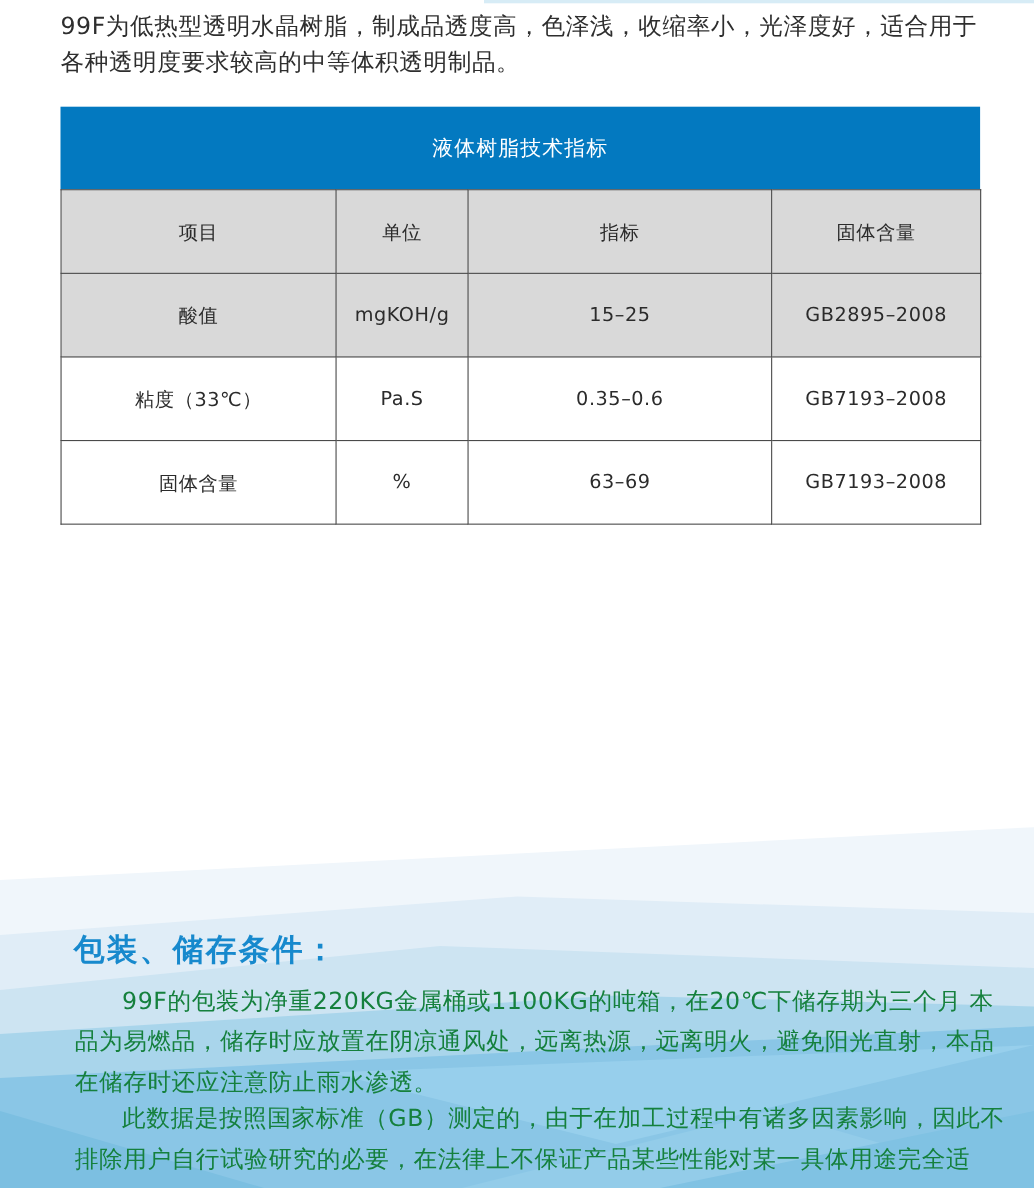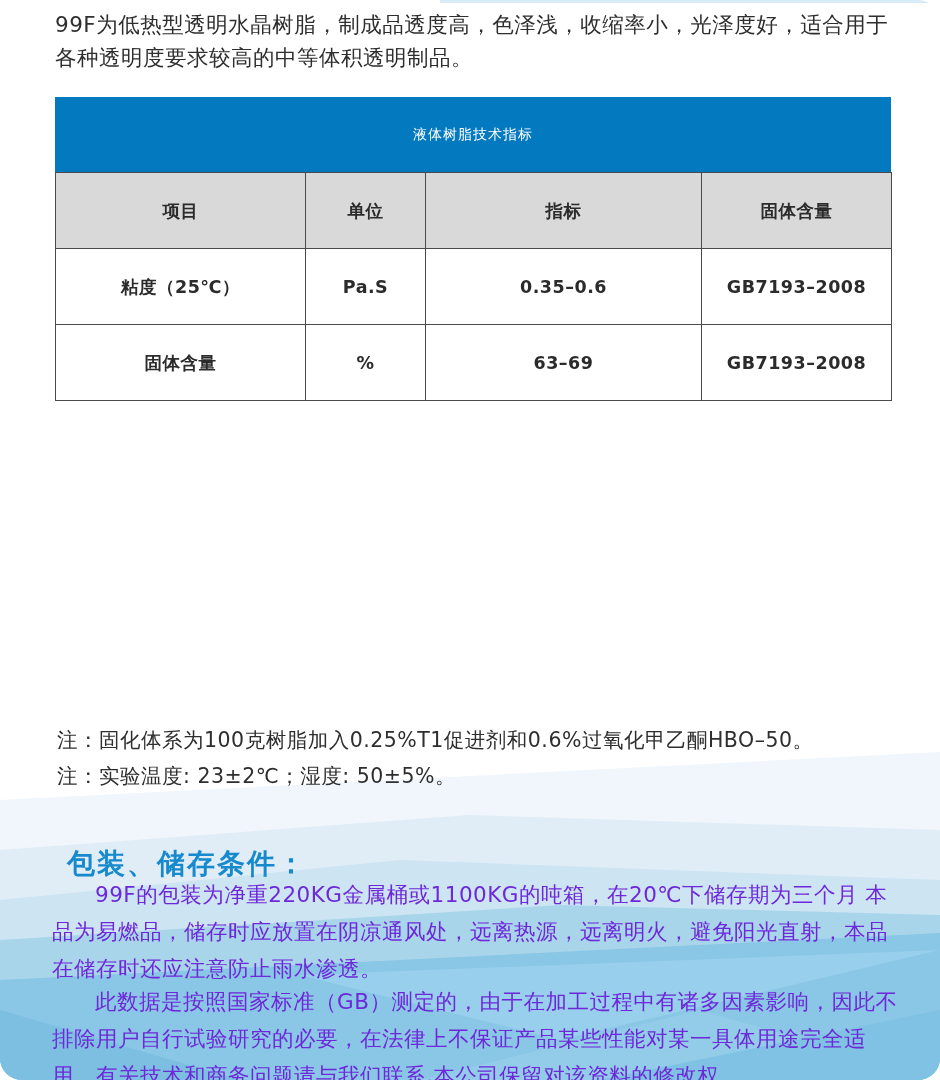--- a/index.html
+++ b/index.html
@@ -1,59 +1,58 @@
 <!DOCTYPE html>
 <html><head>
 <meta charset="utf-8">
 <style>
   html,body { margin:0; padding:0; background:#ffffff; }
   .page {
     position:relative; width:940px; height:1080px; overflow:hidden;
     background:#ffffff;
     font-family:"DejaVu Sans","Liberation Sans",sans-serif;
-    border-radius:22px;
   }
   .top-strip {
     position:absolute; left:440px; top:0; width:500px; height:3px;
     background:#d7ecf6;
   }
   .bg-svg { position:absolute; left:0; top:680px; width:940px; height:400px; }
 
   .intro {
     position:absolute; left:55px; top:8px; width:842px;
     font-size:21.5px; line-height:33px; color:#2e2e2e; margin:0;
     letter-spacing:0.5px;
   }
 
   .table-wrap { position:absolute; left:55px; top:97px; width:836px; }
   .table-title {
     height:75px; background:#0379c0; color:#ffffff;
     display:flex; align-items:center; justify-content:center;
-    font-size:14px; letter-spacing:1px;
+    font-size:19px; letter-spacing:1px;
   }
   table.spec { width:100%; border-collapse:collapse; table-layout:fixed; }
   table.spec th, table.spec td {
     border:1.5px solid #4a4a4a; height:75px; text-align:center;
     vertical-align:middle; font-size:17.5px; color:#2b2b2b;
-    font-weight:bold; padding:0 0; letter-spacing:0.5px;
+    font-weight:normal; padding:0 0; letter-spacing:0.5px;
   }
   table.spec thead th { background:#d9d9d9; }
   table.spec tbody tr { background:#ffffff; }
   table.spec tbody tr.alt { background:#d9d9d9; }
 
   .notes { position:absolute; left:57px; top:722px; width:840px; color:#2e2e2e; }
   .notes p { margin:0; font-size:20.5px; line-height:36px; letter-spacing:0.5px; }
 
   .section-heading {
     position:absolute; left:55px; top:833px; margin:12px;
     font-size:28px; font-weight:bold; color:#1789cd; letter-spacing:2px;
   }
   .body-para {
-    position:absolute; left:52px; width:846px; margin:0;
-    font-size:21.5px; line-height:37px; color:#6d28d9;
+    position:absolute; left:52px; width:846px; margin:16px;
+    font-size:21.5px; line-height:37px; color:#15803d;
     text-indent:2em; letter-spacing:0.5px;
   }
   .para-1 { top:876px; }
   .para-2 { top:983px; }
 </style>
 </head>
 <body>
 
 <div class="page">
 
@@ -84,40 +83,42 @@
       </colgroup>
       <thead>
         <tr>
           <th>项目</th>
           <th>单位</th>
           <th>指标</th>
           <th>固体含量</th>
         </tr>
       </thead>
       <tbody>
+        <tr class="alt">
+          <td>酸值</td>
+          <td>mgKOH/g</td>
+          <td>15–25</td>
+          <td>GB2895–2008</td>
+        </tr>
         <tr>
-          <td>粘度（25℃）</td>
+          <td>粘度（33℃）</td>
           <td>Pa.S</td>
           <td>0.35–0.6</td>
           <td>GB7193–2008</td>
         </tr>
         <tr>
           <td>固体含量</td>
           <td>%</td>
           <td>63–69</td>
           <td>GB7193–2008</td>
         </tr>
       </tbody>
     </table>
   </div>
 
-  <div class="notes">
-    <p>注：固化体系为100克树脂加入0.25%T1促进剂和0.6%过氧化甲乙酮HBO–50。</p>
-    <p>注：实验温度: 23±2℃；湿度: 50±5%。</p>
-  </div>
 
   <h2 class="section-heading">包装、储存条件：</h2>
 
   <p class="body-para para-1">99F的包装为净重220KG金属桶或1100KG的吨箱，在20℃下储存期为三个月 本品为易燃品，储存时应放置在阴凉通风处，远离热源，远离明火，避免阳光直射，本品在储存时还应注意防止雨水渗透。</p>
 
   <p class="body-para para-2">此数据是按照国家标准（GB）测定的，由于在加工过程中有诸多因素影响，因此不排除用户自行试验研究的必要，在法律上不保证产品某些性能对某一具体用途完全适用。有关技术和商务问题请与我们联系,本公司保留对该资料的修改权。</p>
 
 </div>
 
 </body></html>

